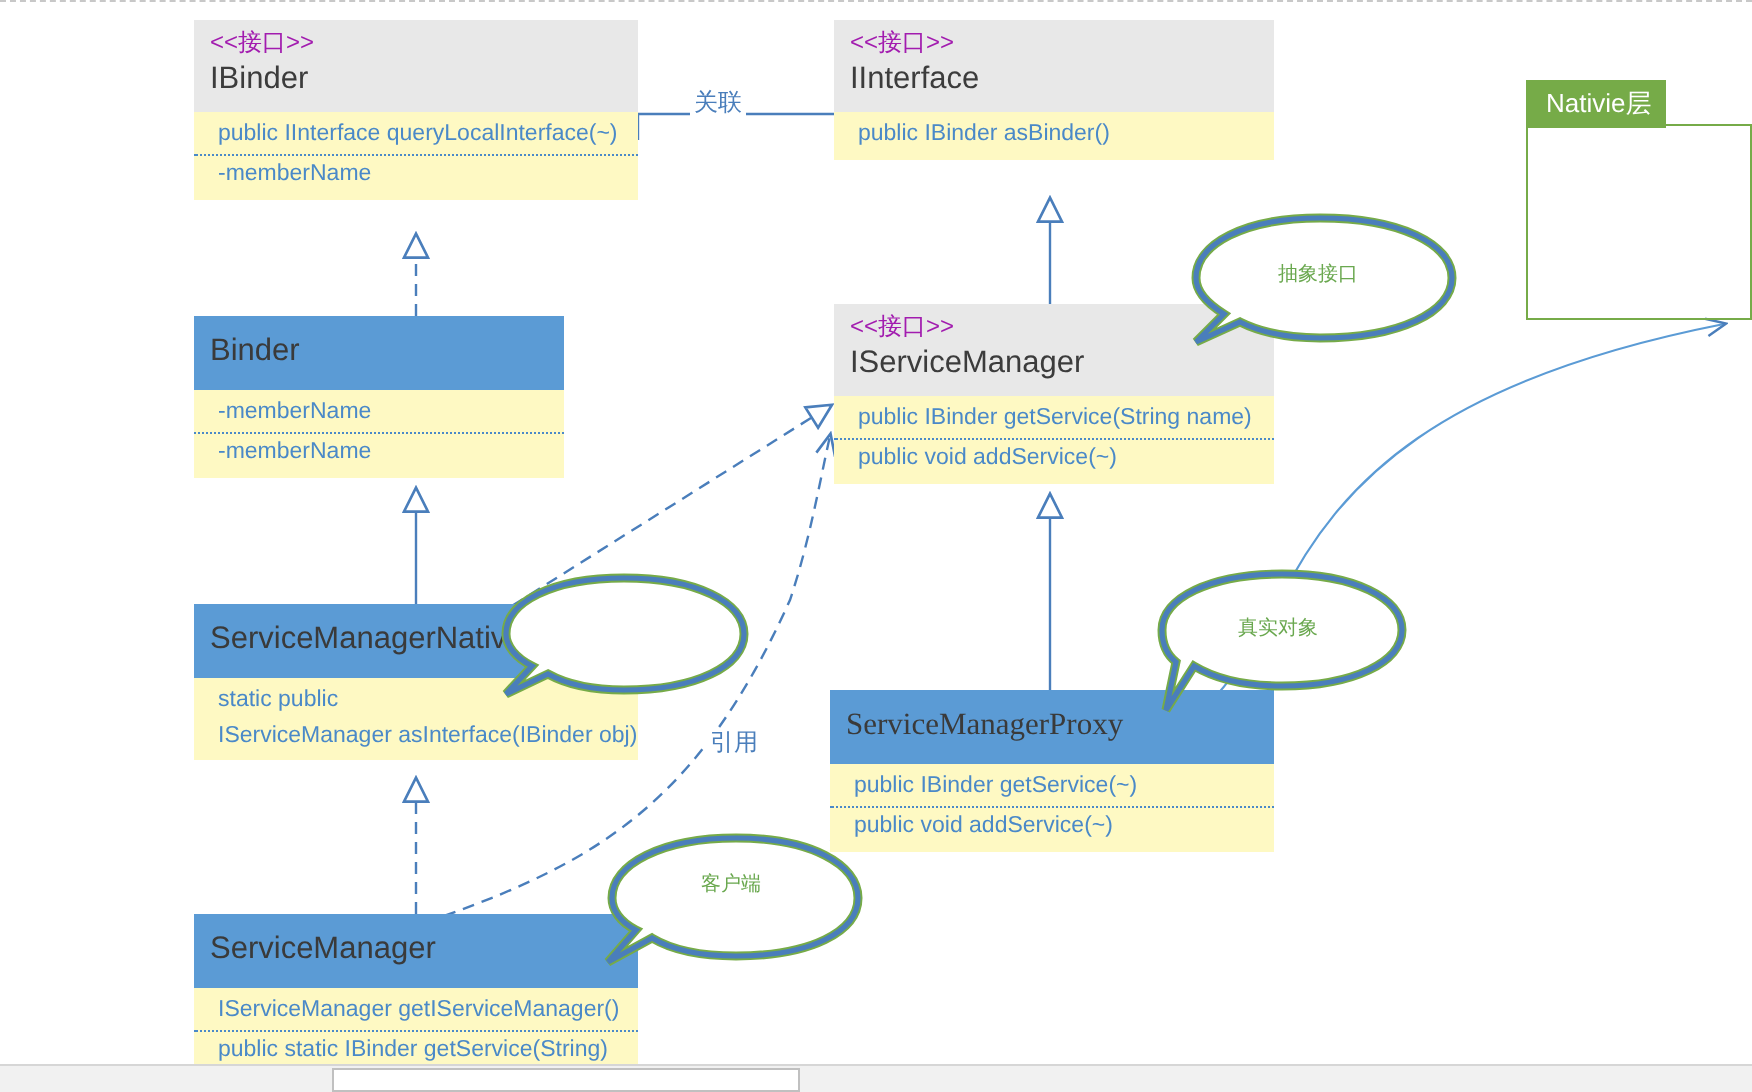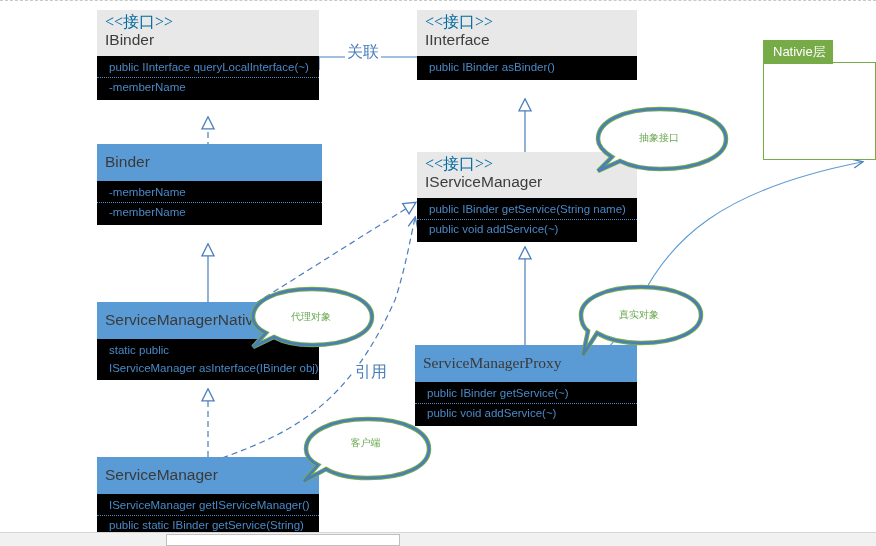--- a/index.html
+++ b/index.html
@@ -35,37 +35,36 @@
     box-sizing: border-box;
     padding: 4px 8px 5px 8px;
   }
   .uml-head.iface {
     background: #e8e8e8;
   }
   .uml-head.cls {
     background: #5b9bd5;
   }
   .stereo {
-    font-size: 16px;
-    color: #0369a1;
+    font-size: 12px;
+    color: #a21caf;
     line-height: 15px;
     letter-spacing: 0px;
-    font-family: Liberation Serif, serif;
   }
   .clsname {
     font-size: 15.5px;
     color: #3c3c3c;
     line-height: 22px;
     white-space: nowrap;
   }
   .uml-head.cls .clsname {
     color: #3a3a3a;
   }
   .uml-body {
-    background: #000000;
+    background: #fef9c3;
     box-sizing: border-box;
     padding: 2px 0 3px 0;
   }
   .uml-row {
     font-size: 11.5px;
     color: #4a89c8;
     line-height: 17px;
     padding: 1px 8px 1px 12px;
     white-space: nowrap;
   }
@@ -88,21 +87,21 @@
     color: #6aa84f;
     font-size: 10px;
     line-height: 16px;
     white-space: nowrap;
     text-align: center;
   }
 
   
   .edge-label {
     position: absolute;
-    font-size: 16px;
+    font-size: 12px;
     color: #4a7ebb;
     line-height: 15px;
     white-space: nowrap;
     background: #ffffff;
     padding: 0 2px;
   }
 
   
   .native-tab {
     position: absolute;
@@ -224,21 +223,21 @@
   <div class="umlbox" style="left:417px; top:10px; width:220px;">
     <div class="uml-head iface">
       <div class="stereo">&lt;&lt;接口&gt;&gt;</div>
       <div class="clsname">IInterface</div>
     </div>
     <div class="uml-body">
       <div class="uml-row">public IBinder asBinder()</div>
     </div>
   </div>
 
-  <div class="umlbox" style="left:97px; top:144px; width:225px;">
+  <div class="umlbox" style="left:97px; top:158px; width:185px;">
     <div class="uml-head cls" style="padding-top:7px; padding-bottom:8px;">
       <div class="clsname">Binder</div>
     </div>
     <div class="uml-body">
       <div class="uml-row sep">-memberName</div>
       <div class="uml-row">-memberName</div>
     </div>
   </div>
 
   <div class="umlbox" style="left:417px; top:152px; width:220px;">
@@ -297,21 +296,20 @@
       <path d="M68,4 C108,4 134,17 134,34 C134,51 108,64 68,64 C52,64 38,61 28,56 L6,66 L20,52 C12,47 6,41 6,34 C6,17 30,4 68,4 Z" fill="none" stroke="#4a7ebb" stroke-width="2.6"></path>
     </svg>
     <div class="ctext" style="left:0; top:25px; width:134px;">抽象接口</div>
   </div>
 
   <div class="callout" style="left:248px; top:285px; width:130px; height:70px;">
     <svg width="130" height="70" viewBox="0 0 130 70">
       <path d="M64,4 C100,4 124,16 124,32 C124,48 100,60 64,60 C48,60 35,57 26,52 L5,62 L18,48 C10,44 5,38 5,32 C5,16 28,4 64,4 Z" fill="#ffffff" stroke="#76ab48" stroke-width="4.5"></path>
       <path d="M64,4 C100,4 124,16 124,32 C124,48 100,60 64,60 C48,60 35,57 26,52 L5,62 L18,48 C10,44 5,38 5,32 C5,16 28,4 64,4 Z" fill="none" stroke="#4a7ebb" stroke-width="2.6"></path>
     </svg>
-    <div class="ctext" style="left:0; top:24px; width:126px;">代理对象</div>
   </div>
 
   <div class="callout" style="left:575px; top:283px; width:132px; height:78px;">
     <svg width="132" height="78" viewBox="0 0 132 78">
       <path d="M66,4 C102,4 126,16 126,32 C126,48 102,60 66,60 C46,60 32,56 22,50 L8,72 L13,48 C8,44 6,38 6,32 C6,16 30,4 66,4 Z" fill="#ffffff" stroke="#76ab48" stroke-width="4.5"></path>
       <path d="M66,4 C102,4 126,16 126,32 C126,48 102,60 66,60 C46,60 32,56 22,50 L8,72 L13,48 C8,44 6,38 6,32 C6,16 30,4 66,4 Z" fill="none" stroke="#4a7ebb" stroke-width="2.6"></path>
     </svg>
     <div class="ctext" style="left:0; top:24px; width:128px;">真实对象</div>
   </div>
 

